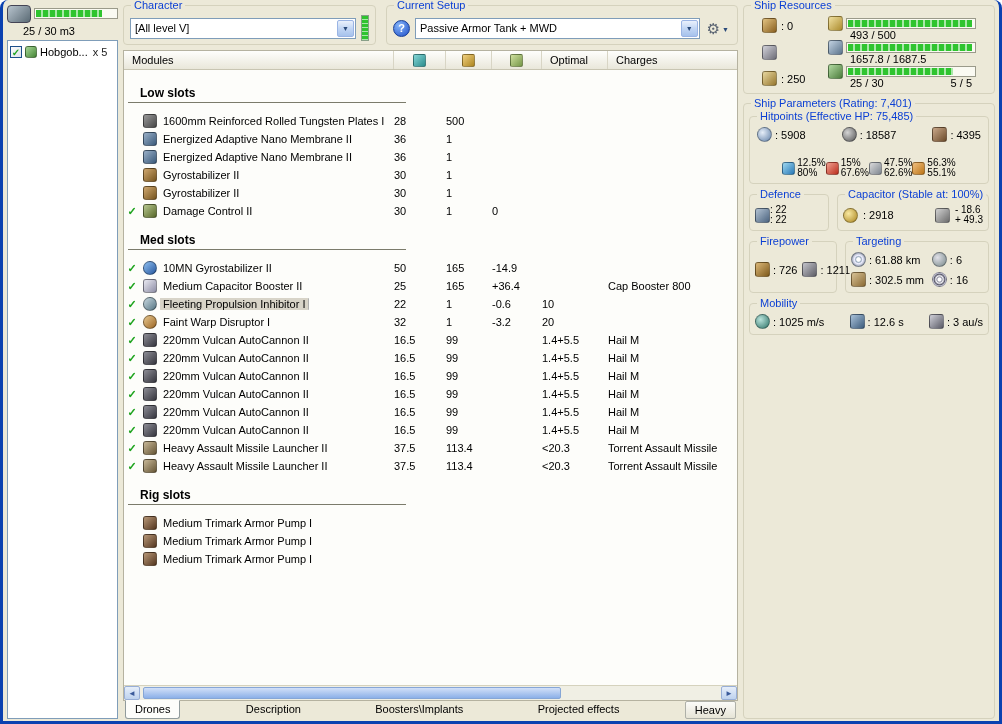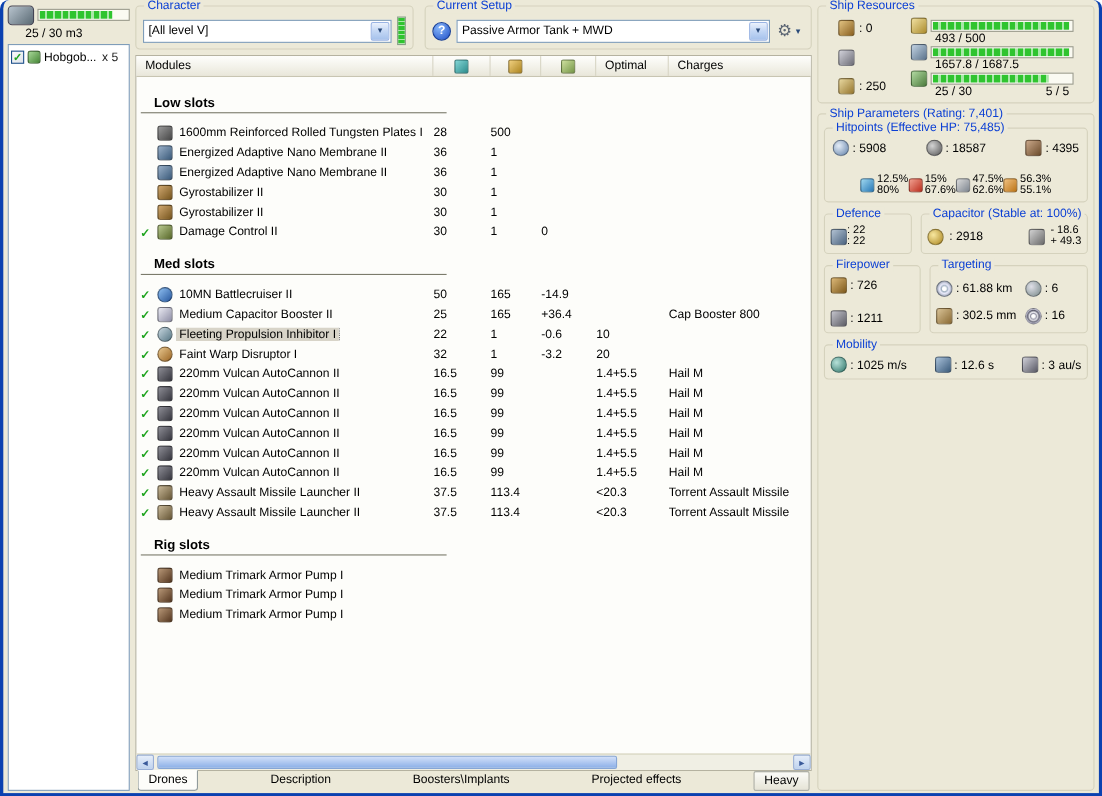--- a/index.html
+++ b/index.html
@@ -137,21 +137,21 @@
   .sub{padding:10px 5px 5px}
   .subrow{display:flex;gap:8px}
   .hp-row{display:flex;justify-content:space-between;align-items:center;padding:0 2px}
   .hp-cell,.stat-cell{display:flex;align-items:center;gap:3px;white-space:nowrap}
   .resist-row{display:flex;justify-content:center;margin-top:16px;padding:0 2px}
   .resist-cell{display:flex;align-items:center;gap:2px}
   .resist-cell .picon{width:13px;height:13px}
   .stack{display:flex;flex-direction:column;font-size:10px;line-height:10px}
   .def-group{width:80px;display:flex;align-items:center;gap:0}
   .cap-group{flex:1;display:flex;align-items:center;gap:5px}
-  .fp-group{width:88px;display:flex;flex-direction:column;gap:15px}
+  .fp-group{width:88px;display:flex;flex-direction:row;gap:5px}
   .tg-group{flex:1;display:grid;grid-template-columns:1.5fr 1fr;row-gap:5px;column-gap:4px;align-items:center}
   .mob-group{display:flex;align-items:center;justify-content:space-between;}
   .spacer{flex:1}
   .info{display:flex;flex-direction:column;gap:5px;padding:2px 3px 0;line-height:12px}
   .info-line1{display:flex}
   .info-sig{width:122px}
 </style>
 </head>
 <body>
 
@@ -289,21 +289,21 @@
               <span class="c-cap">0</span>
               <span class="c-opt"></span>
               <span class="c-chg"></span>
             </div>
             <div class="sec">Med slots</div>
             <div class="mod-row">
               <span class="c-check checked"></span>
               <span class="c-icon">
                 <span class="micon icon-microwarpdrive"></span>
               </span>
-              <span class="c-name"><span class="name-text">10MN Battlecruiser II</span></span>
+              <span class="c-name"><span class="name-text">10MN Gyrostabilizer II</span></span>
               <span class="c-cpu">50</span>
               <span class="c-pg">165</span>
               <span class="c-cap">-14.9</span>
               <span class="c-opt"></span>
               <span class="c-chg"></span>
             </div>
             <div class="mod-row">
               <span class="c-check checked"></span>
               <span class="c-icon">
                 <span class="micon icon-cap-booster"></span>

